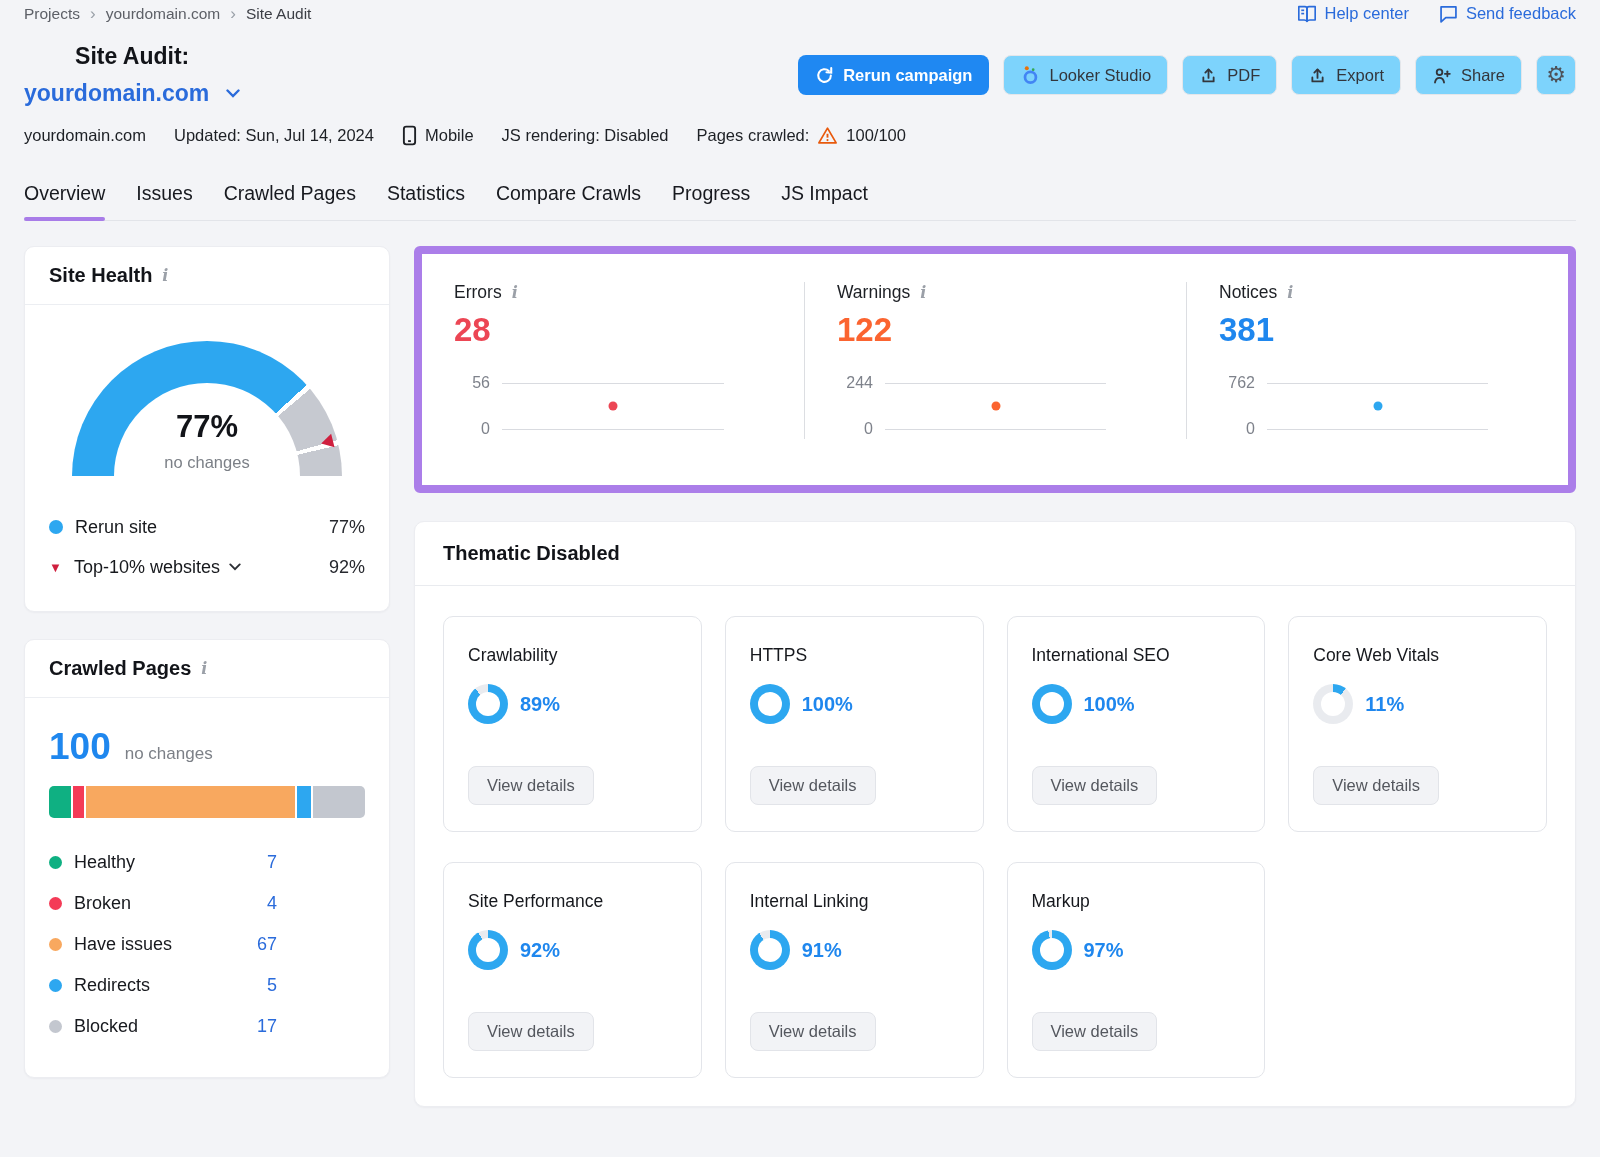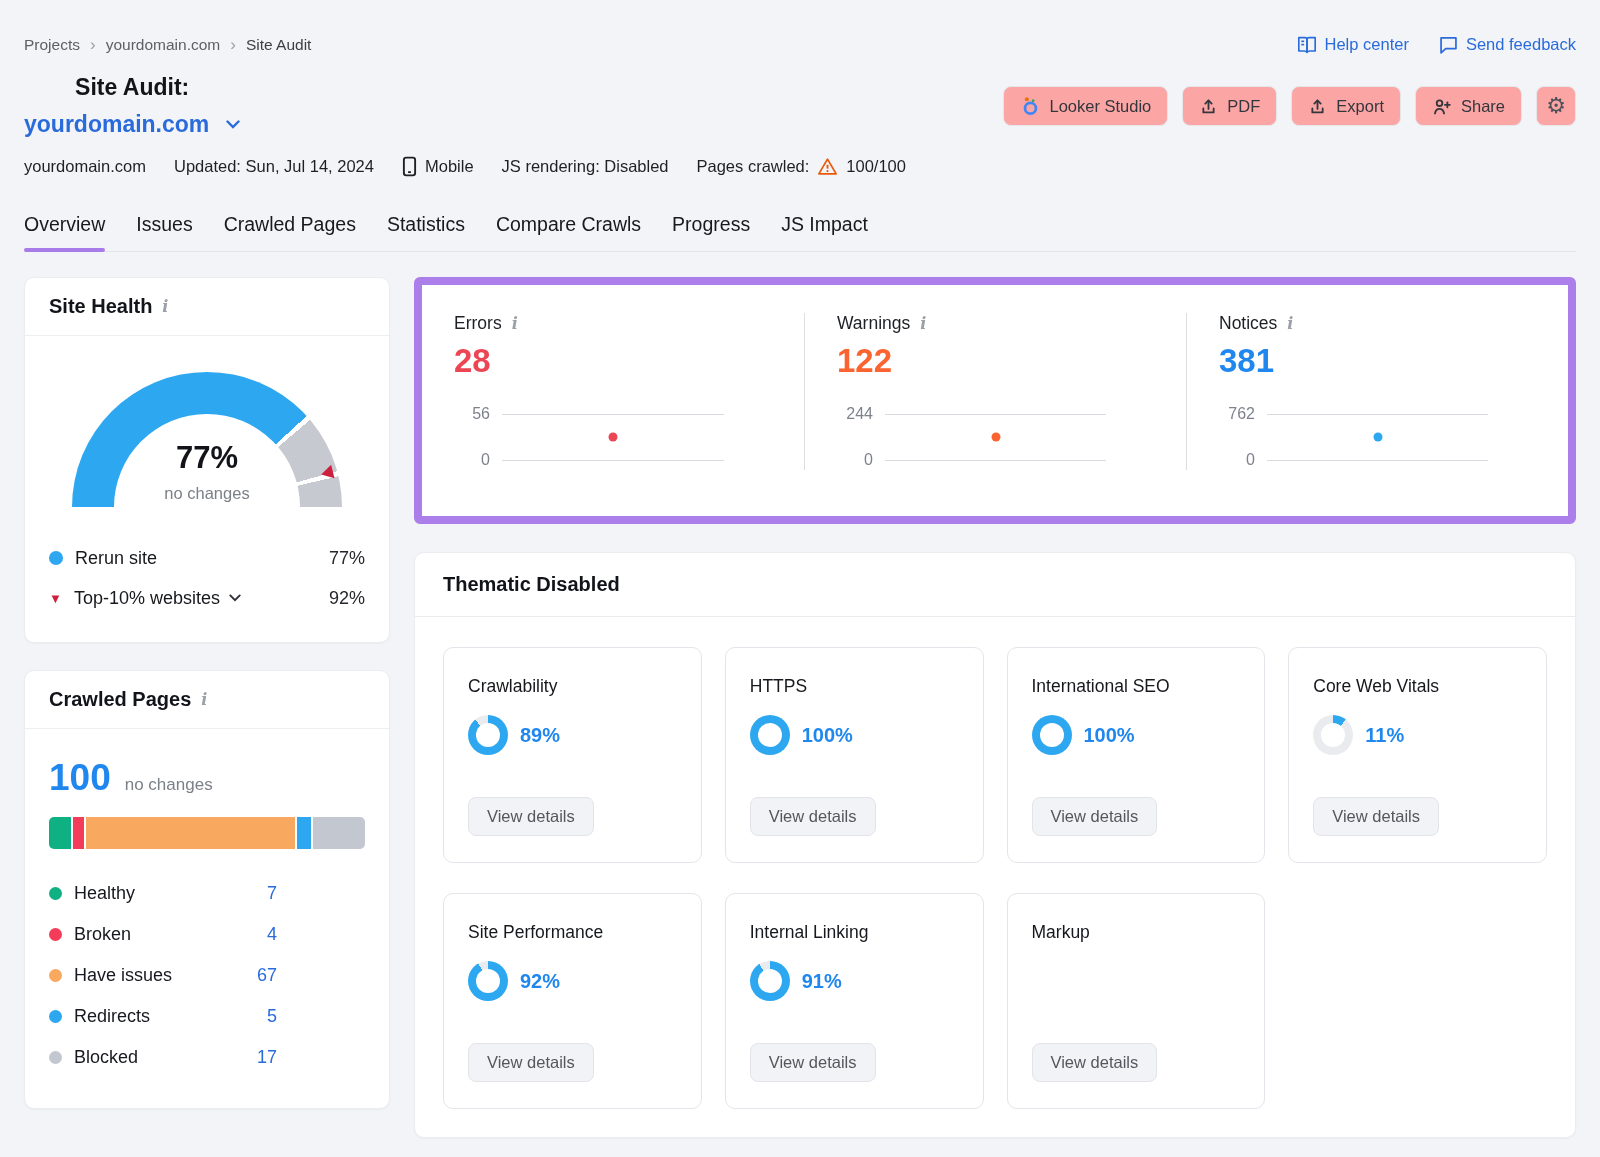--- a/index.html
+++ b/index.html
@@ -3,41 +3,41 @@
 <meta charset="utf-8">
 <style>
   * { box-sizing: border-box; margin: 0; padding: 0; }
   html,body { width:1600px; height:1157px; }
   body {
     background:#f3f4f7;
     font-family:"Liberation Sans", sans-serif;
     color:#17191e;
     overflow:hidden;
   }
-  .page { width:1600px; height:1138px; padding:20px 24px 0;margin-top:15px; }
+  .page { width:1600px; height:1138px; padding:4px 24px 0; }
 
   
   .topbar { display:flex; justify-content:space-between; align-items:center; }
   .breadcrumb { display:flex; align-items:center; gap:10px; font-size:15.5px; color:#5d6067; }
   .crumb { cursor:pointer; }
   .crumb.current { color:#3b3e45; }
   .crumb-sep { color:#9aa0a8; font-size:17px; line-height:1; }
   .top-links { display:flex; align-items:center; gap:30px; }
   .top-link { display:flex; align-items:center; gap:8px; color:#2a6bdb; font-size:16.5px; cursor:pointer; }
 
   
   .title-row { display:flex; justify-content:space-between; align-items:center; margin-top:20px; }
   .title { display:flex; align-items:center; gap:10px;flex-direction:column; }
   .title-label { font-size:23px; font-weight:bold; color:#121419; }
   .title-domain { font-size:23px; font-weight:bold; color:#2a6bdb; cursor:pointer; display:flex; align-items:center; gap:8px; }
   .toolbar { display:flex; align-items:center; gap:14px; }
   .btn { display:flex; align-items:center; gap:9px; height:40px; padding:0 16px; border:1px solid transparent;
          border-radius:8px; font-size:16.5px; font-family:inherit; cursor:pointer; }
   .btn-primary { background:#1f88f2; color:#fff; font-weight:bold; }
-  .btn-gray { background:#fca5a5; color:#33363c; border-color:#e4e6ea;align-items:center; }
+  .btn-gray { background:#7dd3fc; color:#33363c; border-color:#e4e6ea;align-items:center; }
   .btn-icon-only { width:40px; padding:0; justify-content:center; }
   .gear-glyph { font-size:22px; color:#4d5158; line-height:1; }
 
   
   .meta-row { display:flex; align-items:center; gap:28px; margin-top:18px; font-size:16.5px; color:#1d2025; }
   .meta-item { display:flex; align-items:center; gap:8px; }
 
   
   .tabs { display:flex; gap:31px; margin-top:36px; border-bottom:1px solid #e2e4e9; padding-bottom:0; }
   .tab { font-size:19.5px; color:#17191f; padding-bottom:15px; position:relative; cursor:pointer; }
@@ -157,20 +157,29 @@
       <span class="title-domain">
         <span>yourdomain.com</span>
         <span class="chev-sm">
           <svg width="14" height="9" viewBox="0 0 14 9" fill="none" stroke="#2a6bdb" stroke-width="2.4" stroke-linecap="round">
             <path d="M1.5 1.5 7 7l5.5-5.5"></path>
           </svg>
         </span>
       </span>
     </div>
     <div class="toolbar">
+      <button class="btn btn-primary">
+        <span>
+          <svg width="19" height="19" viewBox="0 0 24 24" fill="none" stroke="#fff" stroke-width="2.6" stroke-linecap="round">
+            <path d="M20 12a8 8 0 1 1-2.5-5.8"></path>
+            <polyline points="20.5,2.5 20.5,8.5 14.5,8" fill="none"></polyline>
+          </svg>
+        </span>
+        <span>Rerun campaign</span>
+      </button>
       <button class="btn btn-gray">
         <span>
           <svg width="20" height="22" viewBox="0 0 22 24">
             <circle cx="11.5" cy="14.5" r="6" fill="none" stroke="#4285f4" stroke-width="3"></circle>
             <circle cx="7.5" cy="4.5" r="2.2" fill="#e8710a"></circle>
             <circle cx="14.5" cy="6.2" r="1.5" fill="#34a853"></circle>
           </svg>
         </span>
         <span>Looker Studio</span>
       </button>
@@ -449,20 +458,24 @@
             <div class="t-title">Internal Linking</div>
             <div class="t-score-row">
               <span class="donut" style="background: conic-gradient(rgb(45, 167, 240) 0deg, rgb(45, 167, 240) 91%, rgb(233, 235, 239) 91%, rgb(233, 235, 239) 100%);"></span>
               <span class="t-percent">91%</span>
             </div>
             <button class="t-btn">View details</button>
           </div>
 
           <div class="t-card">
             <div class="t-title">Markup</div>
+            <div class="t-score-row">
+              <span class="donut" style="background: conic-gradient(rgb(45, 167, 240) 0deg, rgb(45, 167, 240) 97%, rgb(233, 235, 239) 97%, rgb(233, 235, 239) 100%);"></span>
+              <span class="t-percent">97%</span>
+            </div>
             <button class="t-btn">View details</button>
           </div>
 
         </div>
       </div>
     </div>
   </div>
 </div>
 
 </body></html>

